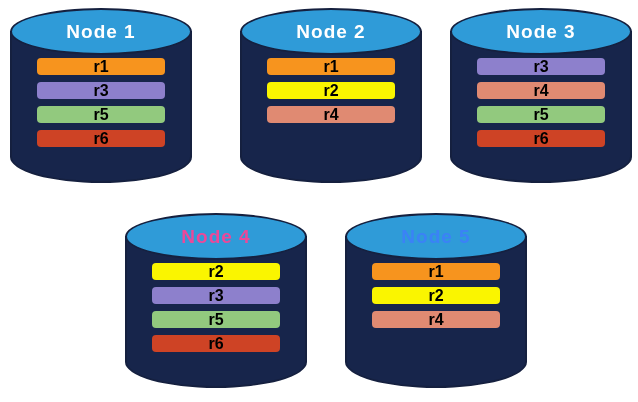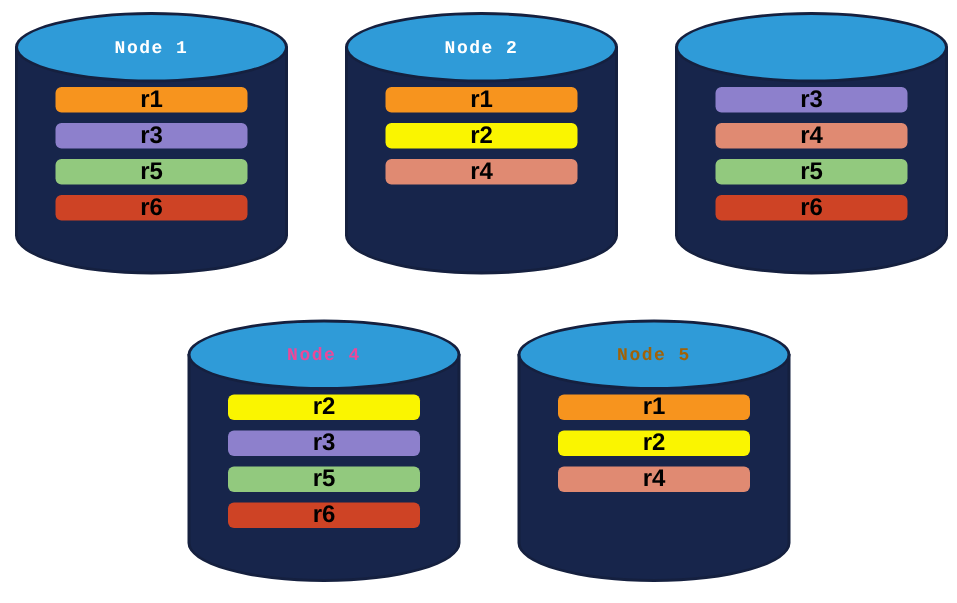--- a/index.html
+++ b/index.html
@@ -60,27 +60,26 @@
   .node-title {
     position: absolute;
     left: 0;
     top: 0;
     width: 182px;
     height: 47px;
     display: flex;
     align-items: center;
     justify-content: center;
     color: #ffffff;
-    font-size: 12px;
+    font-size: 19px;
     font-weight: bold;
     letter-spacing: 1px;
     z-index: 4;
     white-space: nowrap;
     pointer-events: none;
-    font-family: Liberation Mono, monospace;
   }
 
   
   .shards {
     position: absolute;
     left: 0;
     top: 50px;
     width: 182px;
     z-index: 5;
     display: flex;
@@ -111,33 +110,34 @@
       <div class="node-body" style="background: rgb(23, 37, 75); border-color: rgb(21, 32, 63);"></div>
       <div class="node-lid" style="background: rgb(47, 155, 216); border-color: rgb(21, 32, 63);"></div>
       <div class="node-title" style="color: rgb(255, 255, 255);">Node  1</div>
       <div class="shards">
         <div class="shard" style="background: rgb(247, 148, 30); color: rgb(0, 0, 0);">r1</div>
         <div class="shard" style="background: rgb(141, 128, 204); color: rgb(0, 0, 0);">r3</div>
         <div class="shard" style="background: rgb(146, 201, 126); color: rgb(0, 0, 0);">r5</div>
         <div class="shard" style="background: rgb(206, 67, 37); color: rgb(0, 0, 0);">r6</div>
       </div>
     </div>
-    <div class="node" style="left: 230px; top: 8px; padding-left: 27px;">
+    <div class="node" style="left: 240px; top: 8px; padding-left: 27px;">
       <div class="node-body" style="background: rgb(23, 37, 75); border-color: rgb(21, 32, 63);"></div>
       <div class="node-lid" style="background: rgb(47, 155, 216); border-color: rgb(21, 32, 63);"></div>
       <div class="node-title" style="color: rgb(255, 255, 255);">Node  2</div>
       <div class="shards">
         <div class="shard" style="background: rgb(247, 148, 30); color: rgb(0, 0, 0);">r1</div>
         <div class="shard" style="background: rgb(250, 245, 0); color: rgb(0, 0, 0);">r2</div>
         <div class="shard" style="background: rgb(224, 138, 114); color: rgb(0, 0, 0);">r4</div>
       </div>
     </div>
     <div class="node" style="left: 450px; top: 8px;">
       <div class="node-body" style="background: rgb(23, 37, 75); border-color: rgb(21, 32, 63);"></div>
       <div class="node-lid" style="background: rgb(47, 155, 216); border-color: rgb(21, 32, 63);"></div>
+      <div class="node-title" style="color: rgb(255, 255, 255);">Node  3</div>
       <div class="shards">
         <div class="shard" style="background: rgb(141, 128, 204); color: rgb(0, 0, 0);">r3</div>
         <div class="shard" style="background: rgb(224, 138, 114); color: rgb(0, 0, 0);">r4</div>
         <div class="shard" style="background: rgb(146, 201, 126); color: rgb(0, 0, 0);">r5</div>
         <div class="shard" style="background: rgb(206, 67, 37); color: rgb(0, 0, 0);">r6</div>
       </div>
     </div>
     <div class="node" style="left: 125px; top: 213px;">
       <div class="node-body" style="background: rgb(23, 37, 75); border-color: rgb(21, 32, 63);"></div>
       <div class="node-lid" style="background: rgb(47, 155, 216); border-color: rgb(21, 32, 63);"></div>
@@ -145,20 +145,20 @@
       <div class="shards">
         <div class="shard" style="background: rgb(250, 245, 0); color: rgb(0, 0, 0);">r2</div>
         <div class="shard" style="background: rgb(141, 128, 204); color: rgb(0, 0, 0);">r3</div>
         <div class="shard" style="background: rgb(146, 201, 126); color: rgb(0, 0, 0);">r5</div>
         <div class="shard" style="background: rgb(206, 67, 37); color: rgb(0, 0, 0);">r6</div>
       </div>
     </div>
     <div class="node" style="left: 345px; top: 213px;">
       <div class="node-body" style="background: rgb(23, 37, 75); border-color: rgb(21, 32, 63);"></div>
       <div class="node-lid" style="background: rgb(47, 155, 216); border-color: rgb(21, 32, 63);"></div>
-      <div class="node-title" style="color: #a16207;">Node  5</div>
+      <div class="node-title" style="color: #3b82f6;">Node  5</div>
       <div class="shards">
         <div class="shard" style="background: rgb(247, 148, 30); color: rgb(0, 0, 0);">r1</div>
         <div class="shard" style="background: rgb(250, 245, 0); color: rgb(0, 0, 0);">r2</div>
         <div class="shard" style="background: rgb(224, 138, 114); color: rgb(0, 0, 0);">r4</div>
       </div>
     </div>
   </div>
 
 </body></html>

